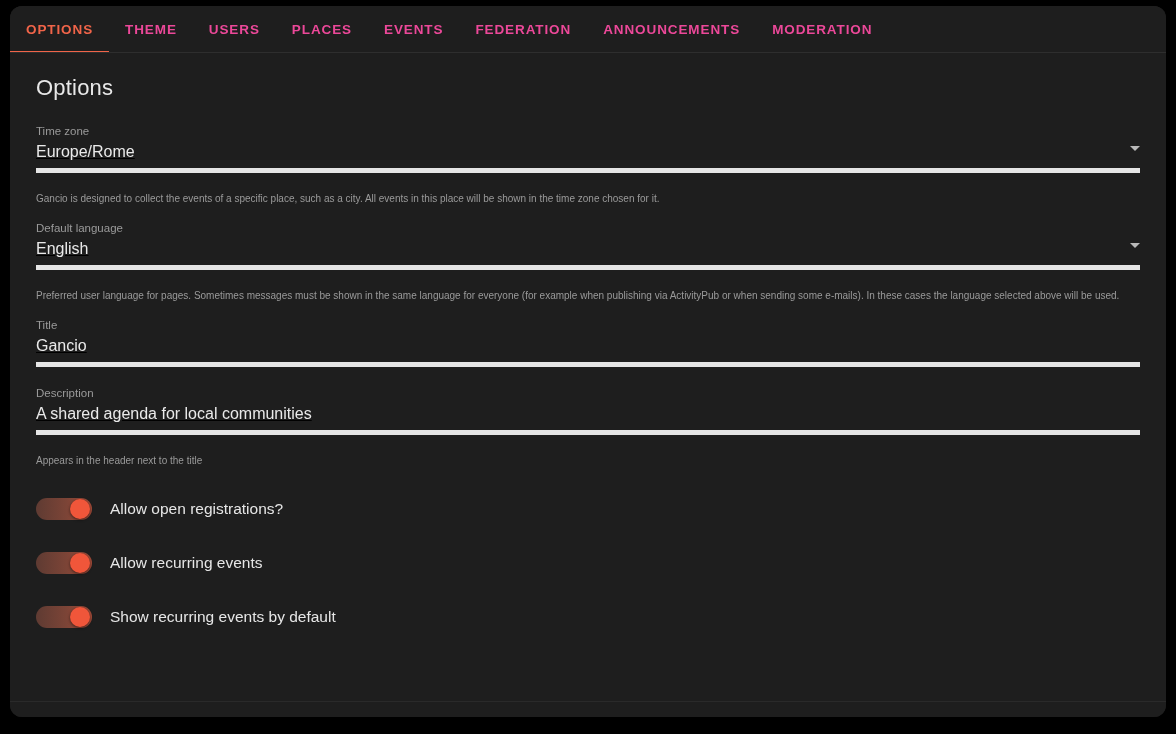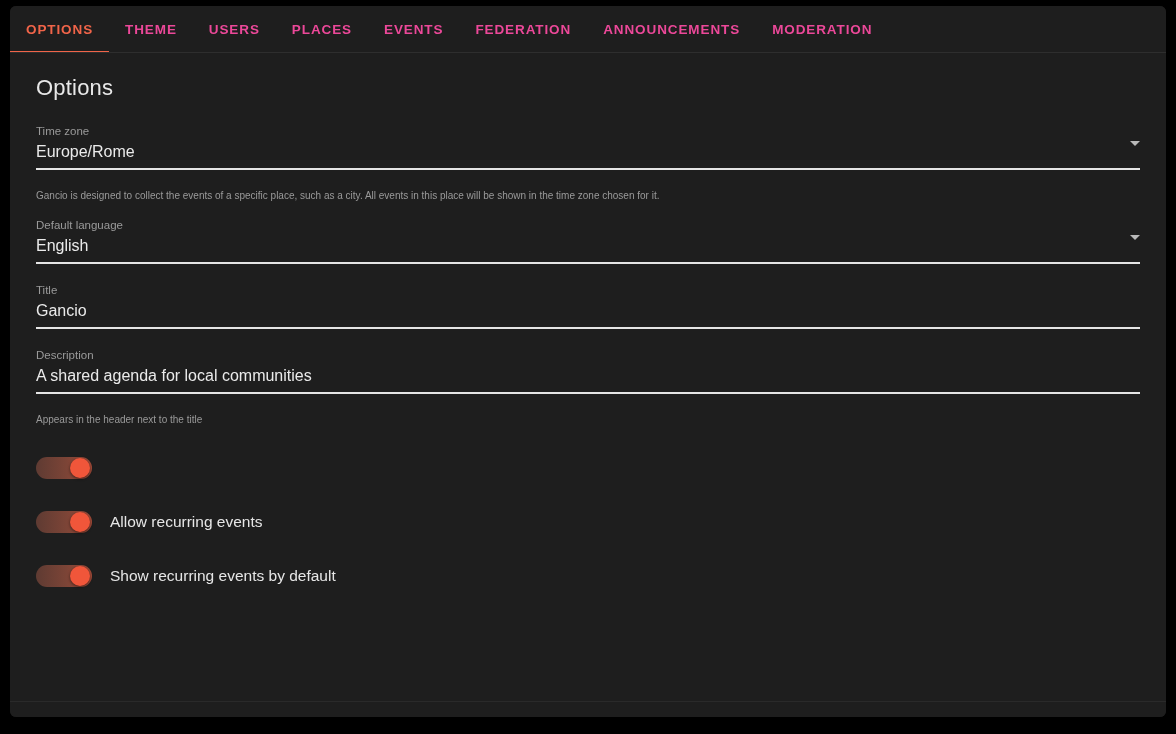--- a/index.html
+++ b/index.html
@@ -16,21 +16,21 @@
     background: #000000;
     overflow: hidden;
   }
   .page {
     position: absolute;
     left: 10px;
     top: 6px;
     width: 1156px;
     height: 711px;
     background: #1e1e1e;
-    border-radius: 6px;
+    border-radius: 12px;
     overflow: hidden;
   }
 
   
   .tabbar {
     position: relative;
     height: 47px;
     background: #1e1e1e;
     display: flex;
     align-items: stretch;
@@ -78,24 +78,25 @@
 
   .field { margin-bottom: 18px; }
   .field-label {
     font-size: 11.5px;
     color: #9a9a9a;
     line-height: 16px;
     margin-bottom: 2px;
   }
   .field-control {
     position: relative;
-    border-bottom: 2px solid #e5e5e5;
+    border-bottom: 5px solid #e5e5e5;
     padding-bottom: 5px;
     display: flex;
-    align-items: flex-start;
+    align-items: center;
+    text-decoration: underline;
   }
   .field-value {
     font-size: 16px;
     color: #eaeaea;
     line-height: 22px;
     flex: 1;
     background: transparent;
     border: none;
     outline: none;
     font-family: "Liberation Sans", sans-serif;
@@ -210,20 +211,21 @@
       </div>
       <div class="field-hint">Gancio is designed to collect the events of a specific place, such as a city. All events in this place will be shown in the time zone chosen for it.</div>
 
       <div class="field">
         <div class="field-label">Default language</div>
         <div class="field-control">
           <div class="field-value">English</div>
           <span class="caret-icon"></span>
         </div>
       </div>
+      <div class="field-hint">Preferred user language for pages. Sometimes messages must be shown in the same language for everyone (for example when publishing via ActivityPub or when sending some e-mails). In these cases the language selected above will be used.</div>
 
       <div class="field">
         <div class="field-label">Title</div>
         <div class="field-control">
           <div class="field-value">Gancio</div>
         </div>
       </div>
 
       <div class="field">
         <div class="field-label">Description</div>
@@ -231,20 +233,21 @@
           <div class="field-value">A shared agenda for local communities</div>
         </div>
       </div>
       <div class="field-hint">Appears in the header next to the title</div>
 
       <div class="toggle-row">
         <span class="switch">
           <span class="track"></span>
           <span class="thumb"></span>
         </span>
+        <span class="toggle-label">Allow open registrations?</span>
       </div>
 
 
       <div class="toggle-row">
         <span class="switch">
           <span class="track"></span>
           <span class="thumb"></span>
         </span>
         <span class="toggle-label">Allow recurring events</span>
       </div>

